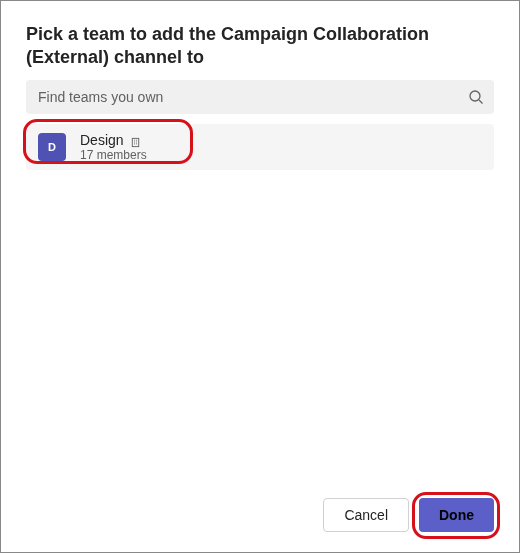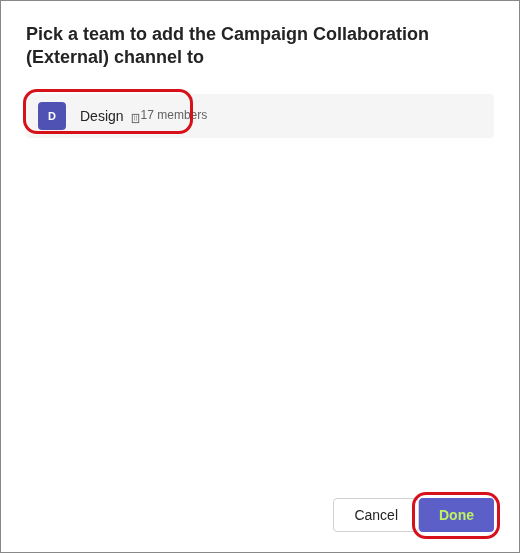--- a/index.html
+++ b/index.html
@@ -15,21 +15,21 @@
     .dialog {
       padding: 22px 25px 20px 25px;
       height: 100%;
       display: flex;
       flex-direction: column;
     }
     .title {
       font-size: 18px;
       font-weight: 700;
       line-height: 1.3;
-      margin-bottom: 24px;
+      margin-bottom: 10px;
     }
     .subtitle {
       font-size: 13.5px;
       color: #424242;
       line-height: 1.4;
       margin-bottom: 18px;
     }
     .link {
       color: #5b5fc7;
       text-decoration: none;
@@ -77,21 +77,21 @@
       height: 28px;
       border-radius: 4px;
       background: #4f52b2;
       color: #fff;
       display: flex;
       align-items: center;
       justify-content: center;
       font-size: 11px;
       font-weight: 600;
     }
-    .team-info { display: flex; flex-direction: row; }
+    .team-info { display: flex; flex-direction: column; }
     .team-name-row {
       display: flex;
       align-items: center;
       gap: 6px;
     }
     .team-name {
       font-size: 14px;
       font-weight: 400;
       color: #242424;
     }
@@ -112,58 +112,68 @@
       height: 45px;
       border: 3px solid #d6111a;
       border-radius: 14px;
       pointer-events: none;
     }
     .footer {
       margin-top: auto;
       display: flex;
       justify-content: flex-end;
       align-items: center;
+      gap: 10px;
       position: relative;
     }
     .btn {
       height: 34px;
       padding: 0 20px;
       border-radius: 4px;
       font-size: 14px;
       font-weight: 600;
       cursor: pointer;
       border: none;
     }
     .btn-cancel {
       background: #fff;
       color: #242424;
       border: 1px solid #d1d1d1;
       font-weight: 500;
     }
     .btn-done {
       background: #5b5fc7;
-      color: #bef264;
+      color: #000000;
     }
     .annot-done {
       position: absolute;
       right: -6px;
       bottom: -7px;
       width: 88px;
       height: 47px;
       border: 3px solid #d6111a;
       border-radius: 14px;
       pointer-events: none;
     }
   </style>
 </head>
 <body>
 
 <div class="dialog">
   <h2 class="title">Pick a team to add the Campaign Collaboration (External) channel to</h2>
 
+  <div class="search-wrap">
+    <input class="search-input" type="text" placeholder="Find teams you own" style="">
+    <span class="search-icon">
+      <svg viewBox="0 0 16 16" fill="none" stroke="currentColor" stroke-width="1.3">
+        <circle cx="7" cy="7" r="5"></circle>
+        <line x1="11" y1="11" x2="14.5" y2="14.5"></line>
+      </svg>
+    </span>
+  </div>
 
   <div class="team-item">
     <div class="avatar">D</div>
     <div class="team-info">
       <div class="team-name-row">
         <span class="team-name">Design</span>
         <span class="building-icon">
           <svg viewBox="0 0 12 12" fill="none" stroke="currentColor" stroke-width="1">
             <rect x="2.5" y="1.5" width="7" height="9"></rect>
             <line x1="4.5" y1="3.5" x2="5.5" y2="3.5"></line>

